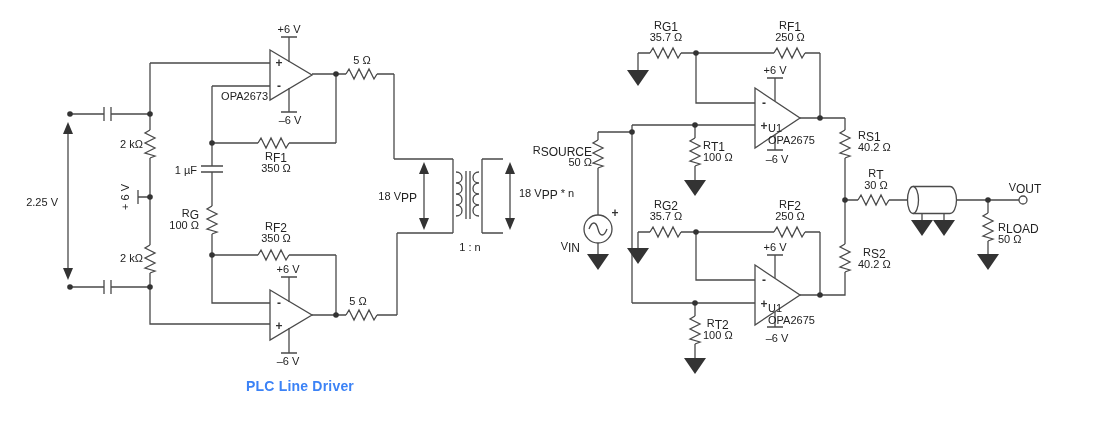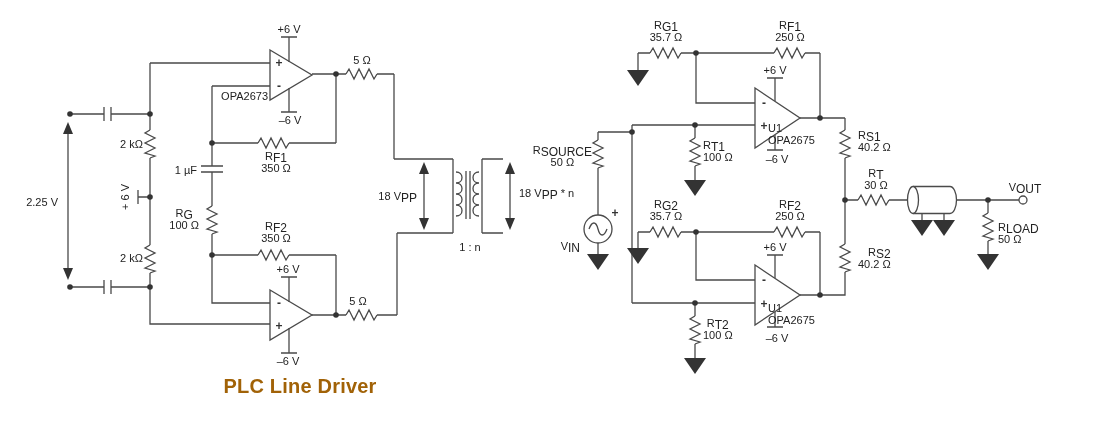--- a/index.html
+++ b/index.html
@@ -4,26 +4,26 @@
 <style>
   html,body{margin:0;padding:0;background:#ffffff;}
   .stage{position:relative;width:1099px;height:422px;background:#ffffff;overflow:hidden;
          font-family:"Liberation Sans","DejaVu Sans",sans-serif;}
   .stage svg{position:absolute;left:0;top:0;}
   .wires{stroke:#4a4a4a;stroke-width:1.3;fill:none;stroke-linejoin:miter;}
   .fills{fill:#333333;stroke:none;}
   .whitebody{fill:#ffffff;stroke:#4a4a4a;stroke-width:1.3;}
   .lbl{position:absolute;font-size:11px;line-height:12px;color:#222222;white-space:nowrap;
        text-align:center;transform:translate(-50%,-50%);}
-  .ar{transform:translate(-100%,-50%);}
+  .ar{transform:translate(-100%,-50%);text-align:right;}
   .al{transform:translate(0,-50%);text-align:left;}
   .rot{transform:translate(-50%,-50%) rotate(-90deg);}
   .sub{font-size:12px;position:relative;top:2px;}
   .sign{font-size:12px;font-weight:bold;color:#333;line-height:10px;}
-  .title{font-size:20px;font-weight:bold;color:#a16207;letter-spacing:0.2px;}
+  .title{font-size:14px;font-weight:bold;color:#3b82f6;letter-spacing:0.2px;}
 </style>
 </head>
 <body>
 
 <div class="stage">
 
 <svg width="1099" height="422" viewBox="0 0 1099 422">
   <defs>
     <path id="rh" d="M0,0 L3,-5 L8,5 L13,-5 L18,5 L23,-5 L28,5 L31,0"></path>
     <path id="rv" d="M0,0 L-5,3 L5,8 L-5,13 L5,18 L-5,23 L5,26 L0,28"></path>
@@ -237,21 +237,21 @@
 </div>
 <div class="lbl al" style="left:703px;top:329px">
   <div style="text-align:center"><span>R</span><span class="sub">T2</span></div>
   <div>100 Ω</div>
 </div>
 <div class="lbl al" style="left:858px;top:141px">
   <div style="text-align:left"><span>R</span><span class="sub">S1</span></div>
   <div>40.2 Ω</div>
 </div>
 <div class="lbl al" style="left:858px;top:258px">
-  <div style="text-align:right"><span>R</span><span class="sub">S2</span></div>
+  <div style="text-align:center"><span>R</span><span class="sub">S2</span></div>
   <div>40.2 Ω</div>
 </div>
 <div class="lbl" style="left:876px;top:179px">
   <div><span>R</span><span class="sub">T</span></div>
   <div>30 Ω</div>
 </div>
 <div class="lbl" style="left:1025px;top:187px">
   <span>V</span><span class="sub">OUT</span>
 </div>
 <div class="lbl al" style="left:998px;top:233px">

